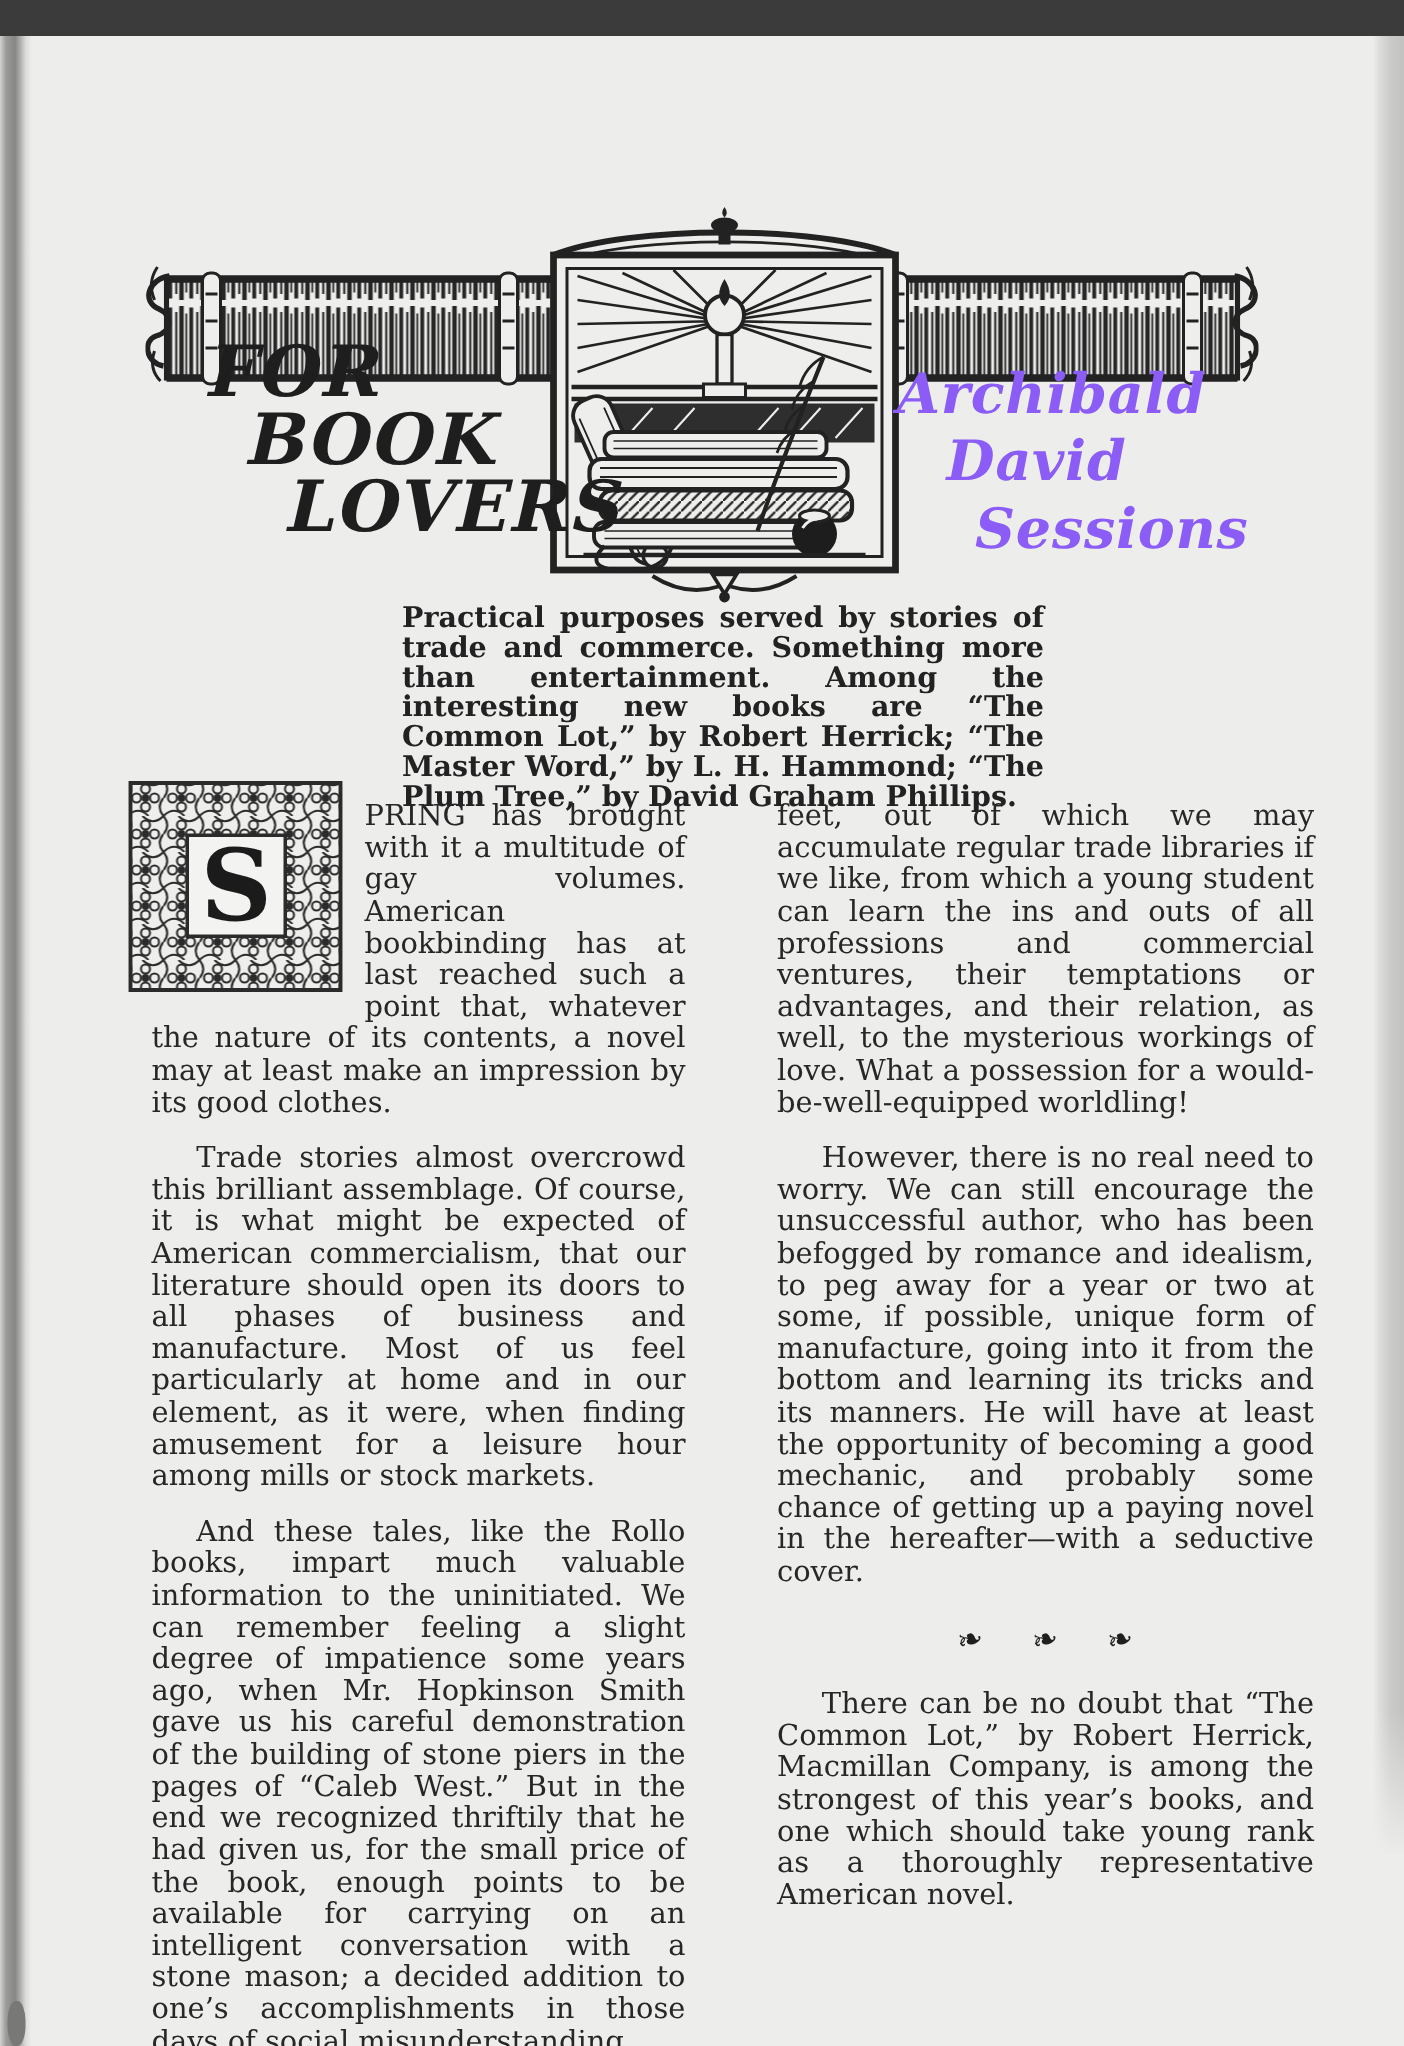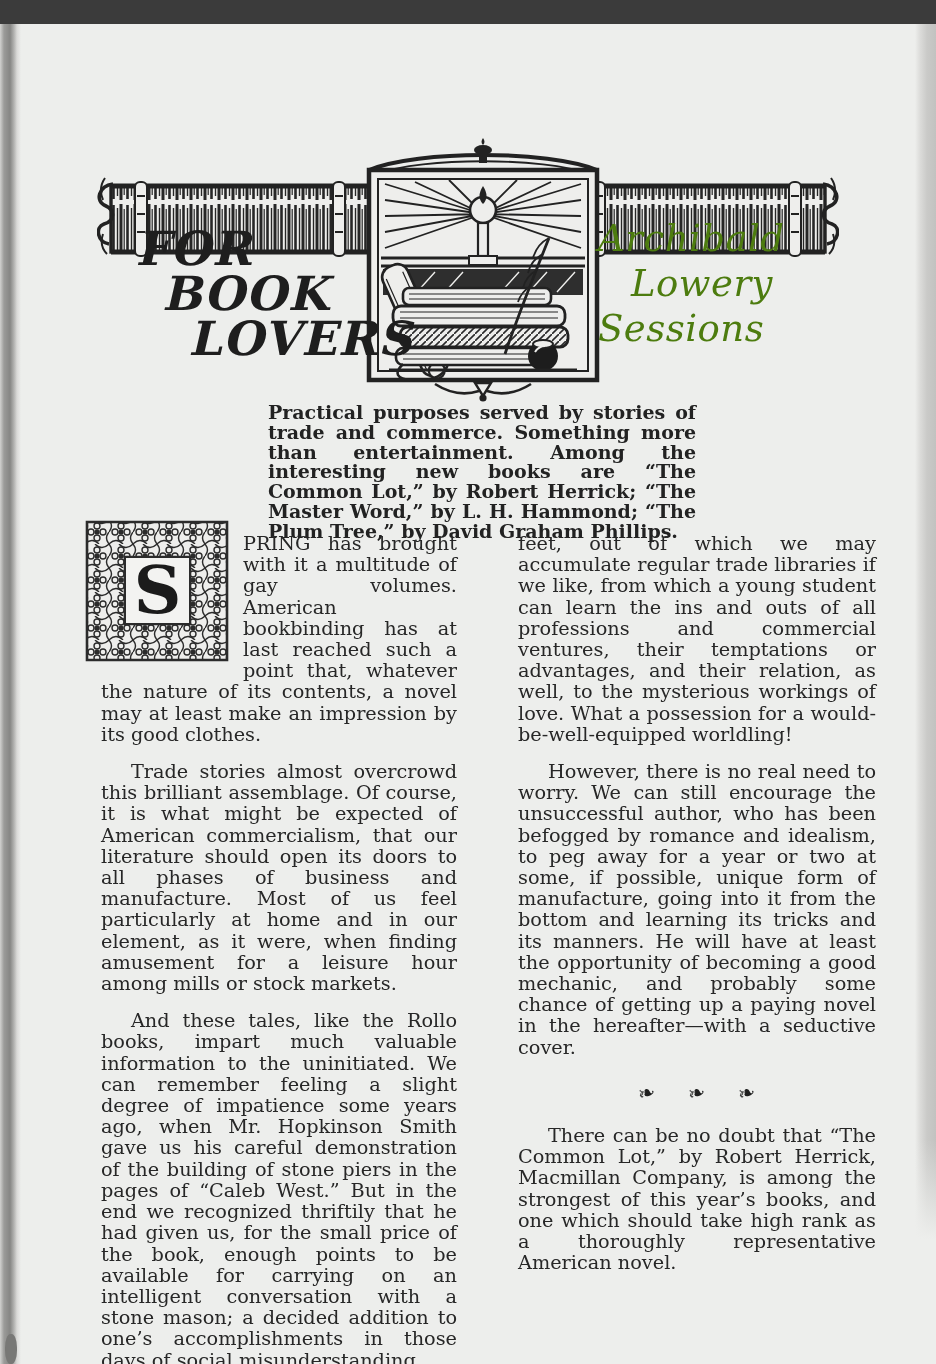--- a/index.html
+++ b/index.html
@@ -17,25 +17,25 @@
   .edge-right-fade{position:absolute;right:0;top:1140px;width:21px;height:110px;
     background:linear-gradient(180deg,rgba(237,238,236,0),#edeeec 90%);}
   .blob-bl{position:absolute;left:5px;top:1334px;width:12px;height:30px;background:#787876;border-radius:45%;}
   
   .ornament{position:absolute;left:97px;top:138px;}
   .masthead-title{position:absolute;left:138px;top:226px;
     font-style:italic;font-weight:bold;font-size:47px;line-height:45px;
     color:#1e1e1e;letter-spacing:1px;transform:skewX(-2deg);}
   .masthead-title .l2{margin-left:28px;}
   .masthead-title .l3{margin-left:56px;}
-  .masthead-author{position:absolute;left:598px;top:216px;
-    font-style:italic;font-weight:normal;font-size:37px;line-height:45px;
-    color:#4d7c0f;letter-spacing:.5px;}
+  .masthead-author{position:absolute;left:598px;top:240px;
+    font-style:italic;font-weight:bold;font-size:37px;line-height:45px;
+    color:#8b5cf6;letter-spacing:.5px;}
   .masthead-author .l2{margin-left:33px;}
-  .masthead-author .l3{}
+  .masthead-author .l3{margin-left:52px;}
   
   .intro{position:absolute;left:268px;top:403px;width:428px;
     font-weight:bold;font-size:19px;line-height:19.8px;text-align:justify;color:#222;}
   
   .col{position:absolute;top:517px;width:388px;font-size:19.3px;line-height:21.2px;
     text-align:justify;color:#272727;}
   .col-left{left:85px;}
   .col-right{left:502px;width:390px;}
   .col p{margin:16px;text-indent:1.55em;}
   .col p.noindent{text-indent:0;}
@@ -157,21 +157,21 @@
     </g>
   </svg>
 
   <div class="masthead-title">
     <div class="l1">FOR</div>
     <div class="l2">BOOK</div>
     <div class="l3">LOVERS</div>
   </div>
   <div class="masthead-author">
     <div class="l1">Archibald</div>
-    <div class="l2">Lowery</div>
+    <div class="l2">David</div>
     <div class="l3">Sessions</div>
   </div>
 
   <div class="intro">Practical purposes served by stories of trade and commerce. Something more than entertainment. Among the interesting new books are “The Common Lot,” by Robert Herrick; “The Master Word,” by L. H. Hammond; “The Plum Tree,” by David Graham Phillips.</div>
 
   <div class="col col-left">
     <svg class="dropcap" width="144" height="142" viewBox="0 0 144 142">
       <defs>
         <pattern id="flor" width="24" height="24" patternUnits="userSpaceOnUse">
           <rect width="24" height="24" fill="#eeeeec"></rect>
@@ -195,16 +195,16 @@
   </div>
 
   <div class="col col-right">
     <p class="noindent">feet, out of which we may accumulate regular trade libraries if we like, from which a young student can learn the ins and outs of all professions and commercial ventures, their temptations or advantages, and their relation, as well, to the mysterious workings of love. What a possession for a would-be-well-equipped worldling!</p>
     <p>However, there is no real need to worry. We can still encourage the unsuccessful author, who has been befogged by romance and idealism, to peg away for a year or two at some, if possible, unique form of manufacture, going into it from the bottom and learning its tricks and its manners. He will have at least the opportunity of becoming a good mechanic, and probably some chance of getting up a paying novel in the hereafter—with a seductive cover.</p>
     <div class="fleurons">
       <span>❧</span>
       <span>❧</span>
       <span>❧</span>
     </div>
-    <p>There can be no doubt that “The Common Lot,” by Robert Herrick, Macmillan Company, is among the strongest of this year’s books, and one which should take high rank as a thoroughly representative American novel.</p>
+    <p>There can be no doubt that “The Common Lot,” by Robert Herrick, Macmillan Company, is among the strongest of this year’s books, and one which should take young rank as a thoroughly representative American novel.</p>
   </div>
 
 </div>
 
 </body></html>

